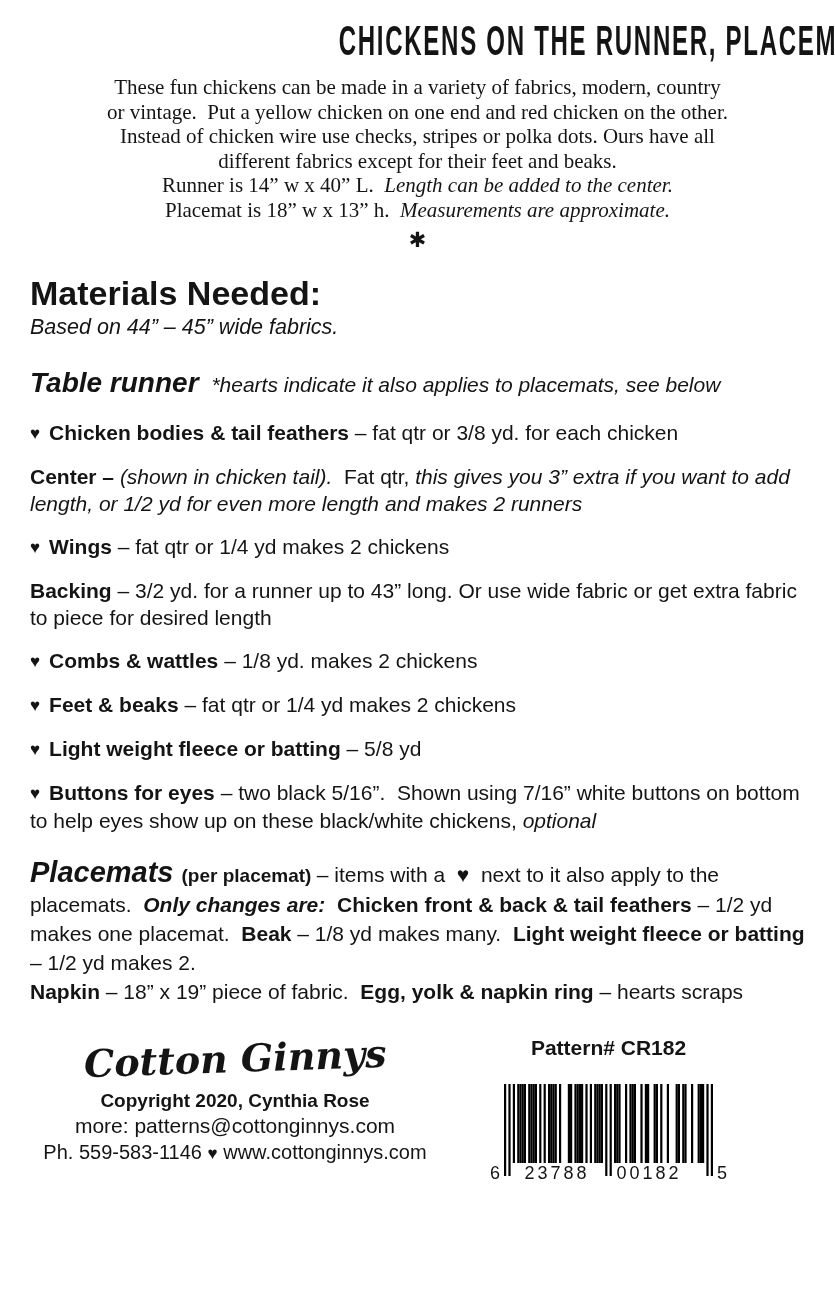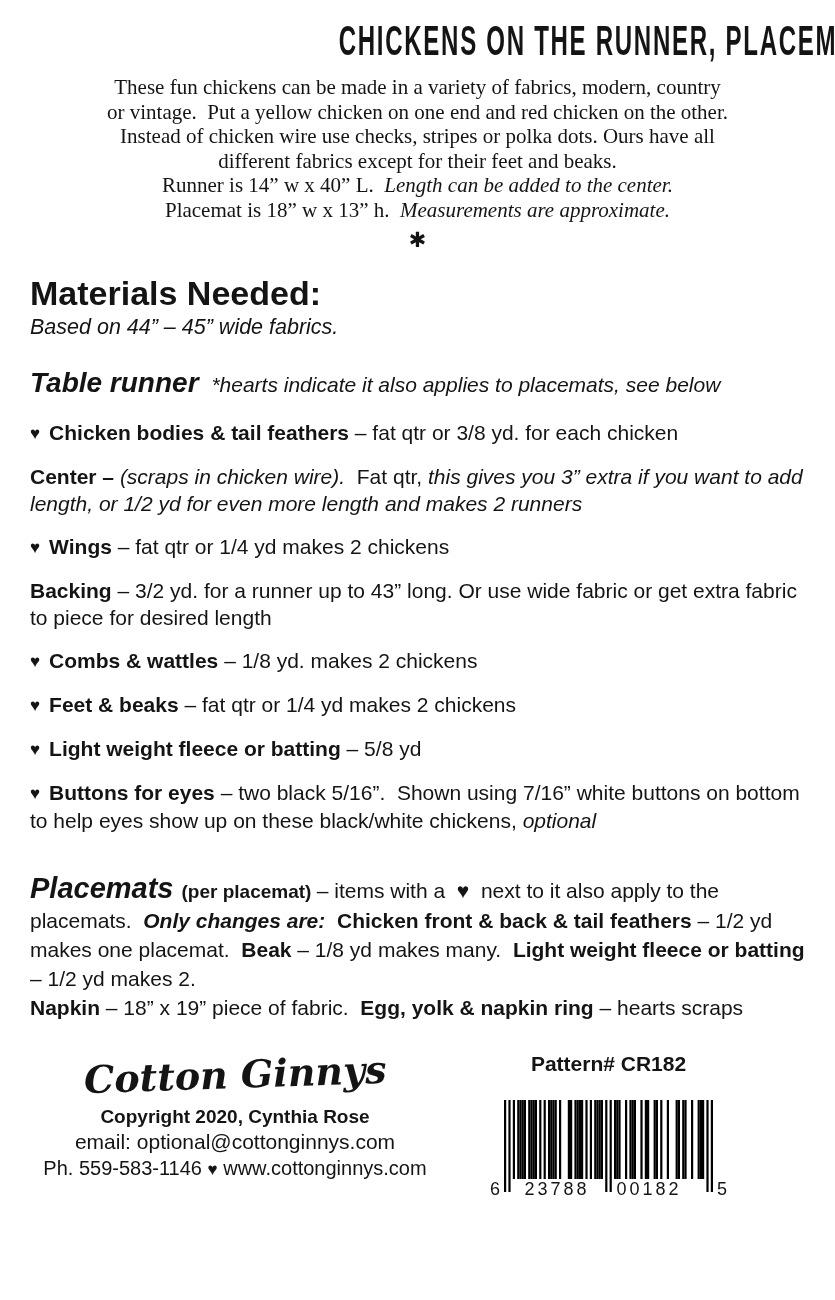--- a/index.html
+++ b/index.html
@@ -48,21 +48,21 @@
     margin:26px 0 0 0;line-height:30px;
   }
   .based-on{font-style:italic;font-size:21.5px;margin:6px 0 0 0;}
   .tr-row{margin-top:28px;}
   .tr-head{font-size:28px;font-weight:700;font-style:italic;}
   .tr-note{font-style:italic;font-size:21px;margin-left:7px;}
   .item{margin:16px 0 0 0;white-space:pre-wrap;}
   .item .heart{margin-right:9px;font-size:17px;vertical-align:1px;}
   .b{font-weight:700;}
   .i{font-style:italic;}
-  .placemats{margin-top:40px;}
+  .placemats{margin-top:24px;}
   .pm-para{margin:0;white-space:pre-wrap;line-height:29px;}
   .lead{font-weight:700;font-style:italic;font-size:29px;}
   .sublead{font-weight:700;font-size:19px;}
   
   .footer{display:flex;margin-top:26px;}
   .footer-left{width:470px;text-align:center;}
   .brand-logo{
     font-family:"DejaVu Serif",serif;
     font-style:italic;font-weight:700;
     font-size:38px;line-height:54px;
@@ -101,40 +101,40 @@
     <p class="materials-heading">Materials Needed:</p>
     <p class="based-on">Based on 44” – 45” wide fabrics.</p>
 
     <p class="tr-row">
       <span class="tr-head">Table runner</span>
       <span class="tr-note">*hearts indicate it also applies to placemats, see below</span>
     </p>
 
     <div id="material-items">
         <p class="item"><span class="heart">♥</span><span class="b">Chicken bodies &amp; tail feathers </span><span>– fat qtr or 3/8 yd. for each chicken</span></p>
-        <p class="item"><span class="b">Center – </span><span class="i">(scraps in chicken wire).</span><span>  Fat qtr, </span><span class="i">this gives you 3” extra if you want to add length, or 1/2 yd for even more length and makes 2 runners</span></p>
+        <p class="item"><span class="b">Center – </span><span class="i">(shown in chicken tail).</span><span>  Fat qtr, </span><span class="i">this gives you 3” extra if you want to add length, or 1/2 yd for even more length and makes 2 runners</span></p>
         <p class="item"><span class="heart">♥</span><span class="b">Wings </span><span>– fat qtr or 1/4 yd makes 2 chickens</span></p>
         <p class="item"><span class="b">Backing </span><span>– 3/2 yd. for a runner up to 43” long. Or use wide fabric or get extra fabric to piece for desired length</span></p>
         <p class="item"><span class="heart">♥</span><span class="b">Combs &amp; wattles </span><span>– 1/8 yd. makes 2 chickens</span></p>
         <p class="item"><span class="heart">♥</span><span class="b">Feet &amp; beaks </span><span>– fat qtr or 1/4 yd makes 2 chickens</span></p>
         <p class="item"><span class="heart">♥</span><span class="b">Light weight fleece or batting </span><span>– 5/8 yd</span></p>
         <p class="item"><span class="heart">♥</span><span class="b">Buttons for eyes </span><span>– two black 5/16”.  Shown using 7/16” white buttons on bottom to help eyes show up on these black/white chickens, </span><span class="i">optional</span></p>
       </div>
 
     <div class="placemats" id="placemats-block">
         <p class="pm-para"><span class="lead">Placemats </span><span class="sublead">(per placemat) </span><span>– items with a  ♥  next to it also apply to the placemats.  </span><span class="b i">Only changes are:</span><span>  </span><span class="b">Chicken front &amp; back &amp; tail feathers </span><span>– 1/2 yd makes one placemat.  </span><span class="b">Beak </span><span>– 1/8 yd makes many.  </span><span class="b">Light weight fleece or batting </span><span>– 1/2 yd makes 2.</span></p>
         <p class="pm-para"><span class="b">Napkin </span><span>– 18” x 19” piece of fabric.  </span><span class="b">Egg, yolk &amp; napkin ring </span><span>– hearts scraps</span></p>
       </div>
   </div>
 
   <div class="footer">
     <div class="footer-left">
       <span class="brand-logo">Cotton Ginnys</span>
       <div class="copyright">Copyright 2020, Cynthia Rose</div>
-      <div class="email-line">email: optional@cottonginnys.com</div>
+      <div class="email-line">more: patterns@cottonginnys.com</div>
       <div class="phone-line">
         <span>Ph. 559-583-1146</span>
         <span class="heart">♥</span>
         <span>www.cottonginnys.com</span>
       </div>
     </div>
     <div class="footer-right">
       <div class="pattern-number">Pattern# CR182</div>
       <div class="barcode">
         <svg id="bc-svg" width="209" height="92" viewBox="0 0 209 92">

